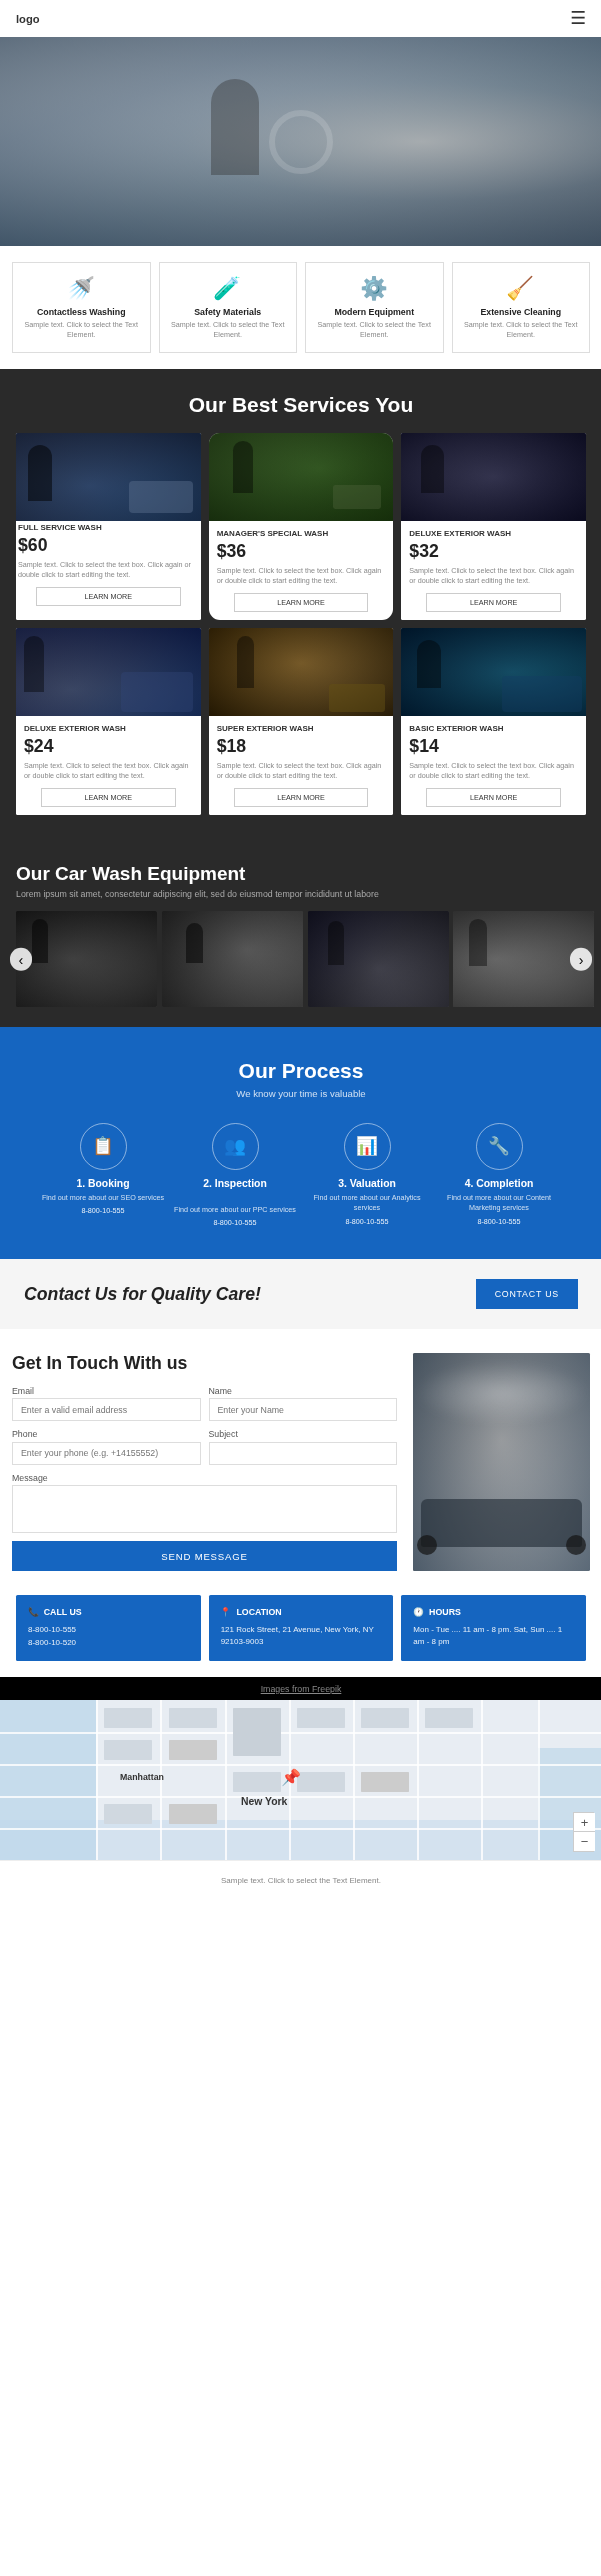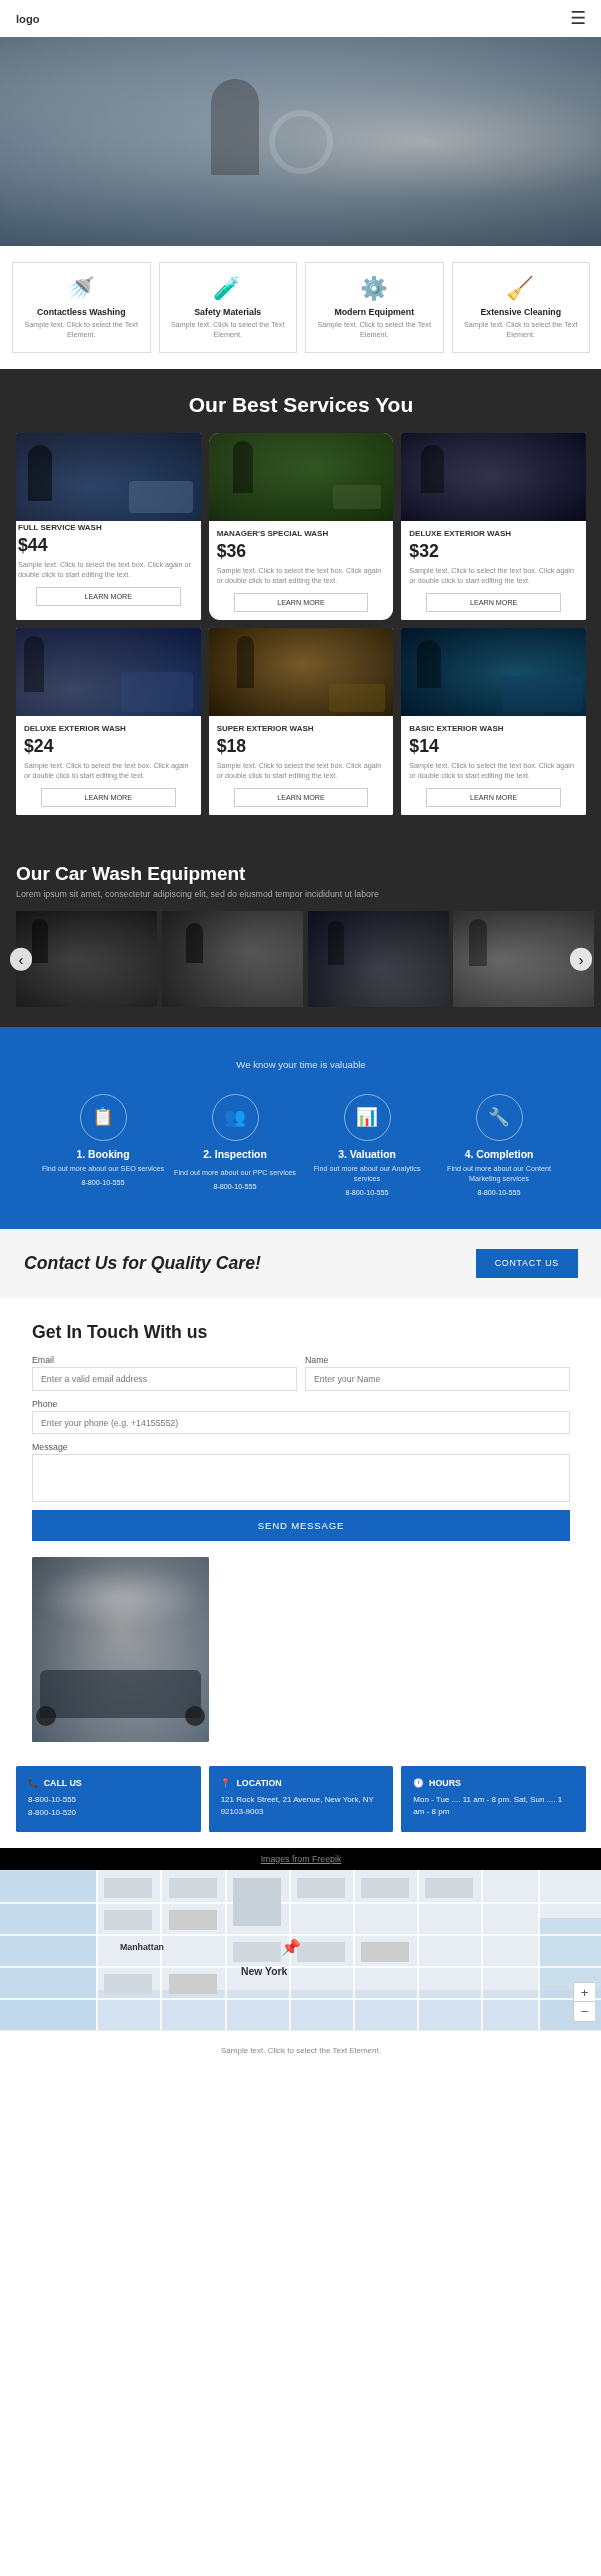--- a/index.html
+++ b/index.html
@@ -54,21 +54,21 @@
     <div style="background:#fff; border-radius:1.6px; overflow:hidden;">
       <div style="width:100%; height:88px; background:linear-gradient(135deg,#1a1a2e,#16213e,#0f3460); position:relative; overflow:hidden;">
         <div style="position:absolute; inset:0; background:radial-gradient(ellipse at 40% 60%, rgba(100,150,200,0.3) 0%, rgba(20,30,50,0.8) 100%);"></div>
 
         <div style="position:absolute; left:12px; top:12px; width:24px; height:56px; background:rgba(0,0,0,0.5); border-radius:12px 12px 0 0;"></div>
 
         <div style="position:absolute; right:8px; bottom:8px; width:64px; height:32px; background:rgba(100,120,150,0.4); border-radius:4px;"></div>
       </div>
       <div style="padding:2px;">
         <div style="font-size:8px; font-weight:bold; color:#333; margin-bottom:3.2px;">FULL SERVICE WASH</div>
-        <div style="font-size:17.7px; font-weight:bold; color:#222; margin-bottom:4px;">$44</div>
+        <div style="font-size:17.7px; font-weight:bold; color:#222; margin-bottom:4px;">$60</div>
         <div style="font-size:7.2px; color:#888; line-height:1.4; margin-bottom:6.4px;">Sample text. Click to select the text box. Click again or double click to start editing the text.</div>
         <button style="display:block; border:0.8px solid #ccc; padding:4px 8px; font-size:7.2px; color:#333; cursor:pointer; text-transform:uppercase; width:80%; margin:0 auto; background:#fff;">LEARN MORE</button>
       </div>
     </div>
 
     <div style="background:#ffffff; border-radius:11px; overflow:hidden;">
       <div style="width:100%; height:88px; background:linear-gradient(135deg,#2d4a22,#1a3a12,#0a2a02); position:relative; overflow:hidden;">
         <div style="position:absolute; inset:0; background:radial-gradient(ellipse at 60% 40%, rgba(150,200,100,0.2) 0%, rgba(20,40,10,0.8) 100%);"></div>
         <div style="position:absolute; left:24px; top:8px; width:20px; height:52px; background:rgba(0,0,0,0.4); border-radius:9.6px 9.6px 0 0;"></div>
         <div style="position:absolute; right:12px; bottom:12px; width:48px; height:24px; background:rgba(80,100,60,0.4); border-radius:2.4px;"></div>
@@ -160,33 +160,34 @@
     <div style="width:141px; height:96px; flex-shrink:0; border-radius:1.6px; overflow:hidden; background:linear-gradient(135deg,#333,#555,#777); position:relative;">
       <div style="position:absolute; inset:0; background:radial-gradient(ellipse at 30% 50%, rgba(200,200,200,0.2) 0%, rgba(30,30,30,0.7) 100%);"></div>
       <div style="position:absolute; left:16px; top:8px; width:17.7px; height:47px; background:rgba(0,0,0,0.4); border-radius:8.8px 8.8px 0 0;"></div>
     </div>
 
     <button style="position:absolute; right:-6.4px; top:50%; transform:translateY(-50%); background:rgba(255,255,255,0.85); border:none; border-radius:50%; width:22.5px; height:22.5px; font-size:14.4px; cursor:pointer; z-index:5; display:flex; align-items:center; justify-content:center;">›</button>
   </div>
 </section>
 
 <section style="background:#1565c0; padding:32px 16px; text-align:center;">
+  <h2 style="font-size:21px; font-weight:bold; color:#fff; margin-bottom:4.8px;">Our Process</h2>
   <p style="font-size:9.6px; color:rgba(255,255,255,0.8); margin-bottom:24px;">We know your time is valuable</p>
   <div style="display:flex; justify-content:center; gap:8px;">
 
     <div style="flex:1; max-width:124px; text-align:center; color:#fff;">
       <div style="width:47px; height:47px; border:1.6px solid rgba(255,255,255,0.5); border-radius:50%; display:flex; align-items:center; justify-content:center; margin:0 auto 8px; font-size:17.7px;">📋</div>
       <div style="font-size:10.4px; font-weight:bold; margin-bottom:4px;">1. Booking</div>
       <div style="font-size:7.2px; color:rgba(255,255,255,0.8); line-height:1.4;">Find out more about our SEO services</div>
       <div style="font-size:7.2px; color:rgba(255,255,255,0.9); margin-top:3.2px;">8-800-10-555</div>
     </div>
 
     <div style="flex:1; max-width:124px; text-align:center; color:#fff;">
       <div style="width:47px; height:47px; border:1.6px solid rgba(255,255,255,0.5); border-radius:50%; display:flex; align-items:center; justify-content:center; margin:0 auto 8px; font-size:17.7px;">👥</div>
-      <div style="font-size:10.4px; font-weight:bold; margin-bottom:8px;">2. Inspection</div>
+      <div style="font-size:10.4px; font-weight:bold; margin-bottom:16px;">2. Inspection</div>
       <div style="font-size:7.2px; color:rgba(255,255,255,0.8); line-height:1.4;">Find out more about our PPC services</div>
       <div style="font-size:7.2px; color:rgba(255,255,255,0.9); margin-top:3.2px;">8-800-10-555</div>
     </div>
 
     <div style="flex:1; max-width:124px; text-align:center; color:#fff;">
       <div style="width:47px; height:47px; border:1.6px solid rgba(255,255,255,0.5); border-radius:50%; display:flex; align-items:center; justify-content:center; margin:0 auto 8px; font-size:17.7px;">📊</div>
       <div style="font-size:10.4px; font-weight:bold; margin-bottom:4px;">3. Valuation</div>
       <div style="font-size:7.2px; color:rgba(255,255,255,0.8); line-height:1.4;">Find out more about our Analytics services</div>
       <div style="font-size:7.2px; color:rgba(255,255,255,0.9); margin-top:3.2px;">8-800-10-555</div>
     </div>
@@ -199,39 +200,43 @@
     </div>
 
   </div>
 </section>
 
 <section style="background:#f5f5f5; padding:20px 24px; display:flex; align-items:center; justify-content:space-between;">
   <h3 style="font-size:17.7px; font-weight:bold; color:#222;font-style:italic;">Contact Us for Quality Care!</h3>
   <button style="background:#1565c0; color:#fff; border:none; padding:9.6px 19px; font-size:8.8px; text-transform:uppercase; letter-spacing:0.8px; cursor:pointer;">CONTACT US</button>
 </section>
 
-<section style="background:#fff; padding:24px 32px; display:flex; gap:16px;flex-direction:column;">
+<section style="background:#fff; padding:24px 12px; display:flex; gap:16px;">
   <div style="flex:1;">
     <h3 style="font-size:17.7px; font-weight:bold; color:#222; margin-bottom:12px;">Get In Touch With us</h3>
 
     <div style="display:flex; gap:8px; margin-bottom:8px;">
       <div style="flex:1; display:flex; flex-direction:column;">
         <label style="font-size:8.8px; color:#555; margin-bottom:2.4px;">Email</label>
         <input type="email" style="border: 0.8px solid rgb(221, 221, 221); padding: 5.6px 8px; font-size: 8.8px; color: rgb(136, 136, 136); outline: none;" placeholder="Enter a valid email address">
       </div>
       <div style="flex:1; display:flex; flex-direction:column;">
         <label style="font-size:8.8px; color:#555; margin-bottom:2.4px;">Name</label>
         <input type="text" style="border: 0.8px solid rgb(221, 221, 221); padding: 5.6px 8px; font-size: 8.8px; color: rgb(136, 136, 136); outline: none;" placeholder="Enter your Name">
       </div>
     </div>
 
     <div style="display:flex; gap:8px; margin-bottom:8px;">
       <div style="flex:1; display:flex; flex-direction:column;">
         <label style="font-size:8.8px; color:#555; margin-bottom:2.4px;">Phone</label>
         <input type="text" style="border: 0.8px solid rgb(221, 221, 221); padding: 5.6px 8px; font-size: 8.8px; color: rgb(136, 136, 136); outline: none;" placeholder="Enter your phone (e.g. +14155552)">
+      </div>
+      <div style="flex:1; display:flex; flex-direction:column;">
+        <label style="font-size:8.8px; color:#555; margin-bottom:2.4px;">Subject</label>
+        <input type="text" style="border: 0.8px solid rgb(221, 221, 221); padding: 5.6px 8px; font-size: 8.8px; color: rgb(136, 136, 136); outline: none;">
       </div>
     </div>
 
     <div style="display:flex; flex-direction:column; margin-bottom:8px;">
       <label style="font-size:8.8px; color:#555; margin-bottom:2.4px;">Message</label>
       <textarea style="border: 0.8px solid rgb(221, 221, 221); padding: 5.6px 8px; font-size: 8.8px; color: rgb(136, 136, 136); height: 48px; width: 100%; resize: none; outline: none;"></textarea>
     </div>
 
     <button style="background:#1565c0; color:#fff; border:none; padding:9.6px; width:100%; font-size:9.6px; text-transform:uppercase; letter-spacing:0.8px; cursor:pointer;">SEND MESSAGE</button>
   </div>

